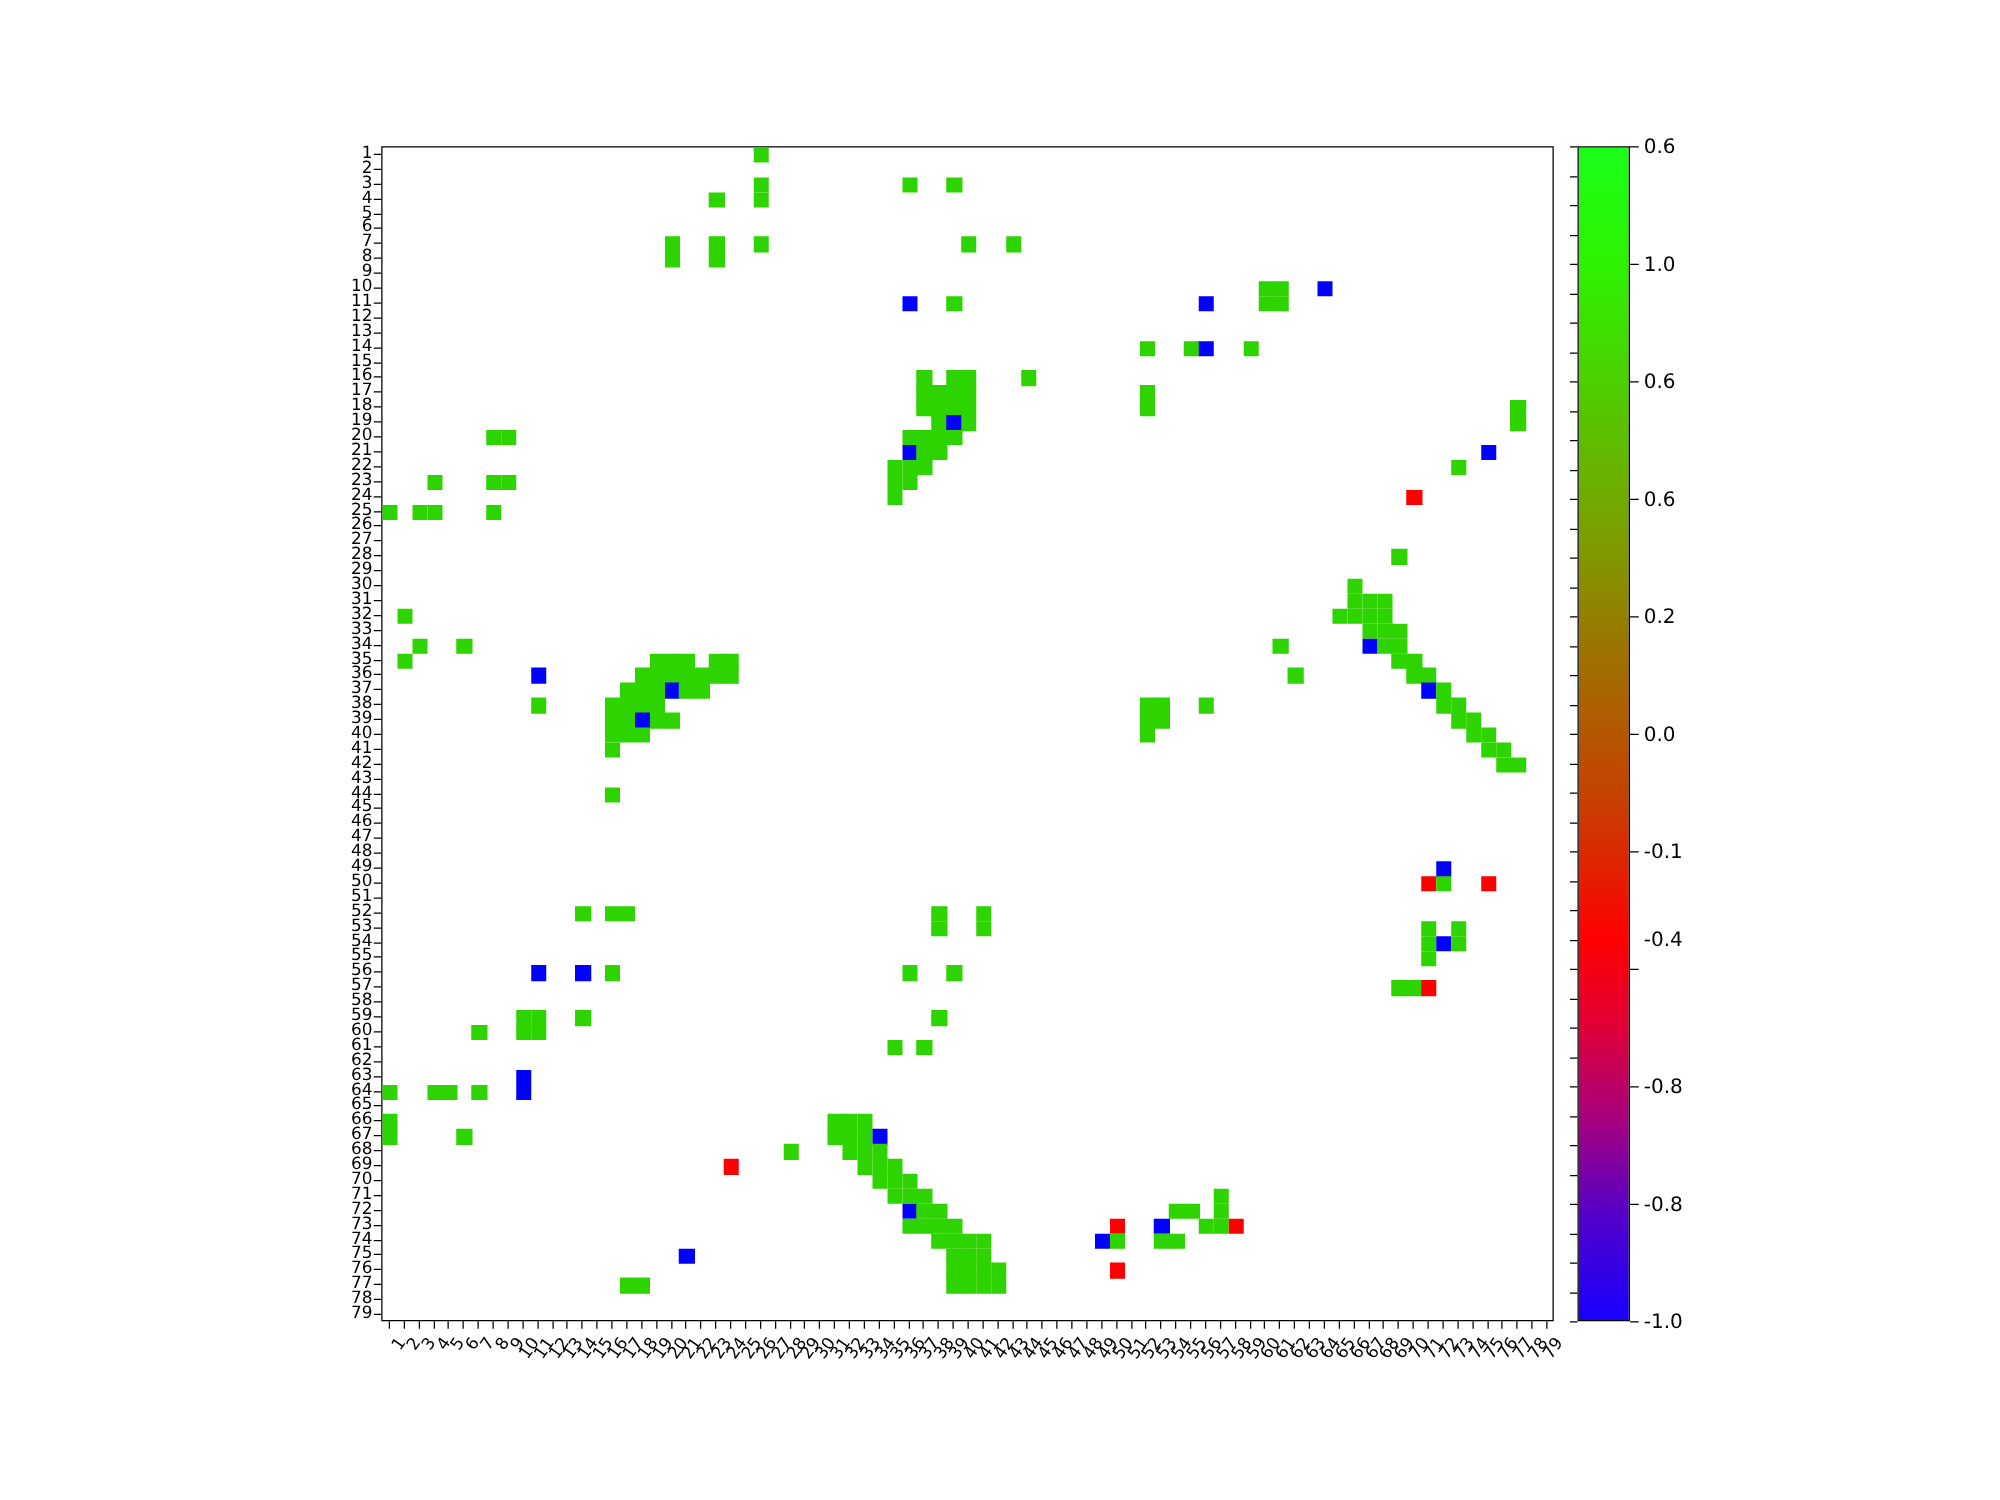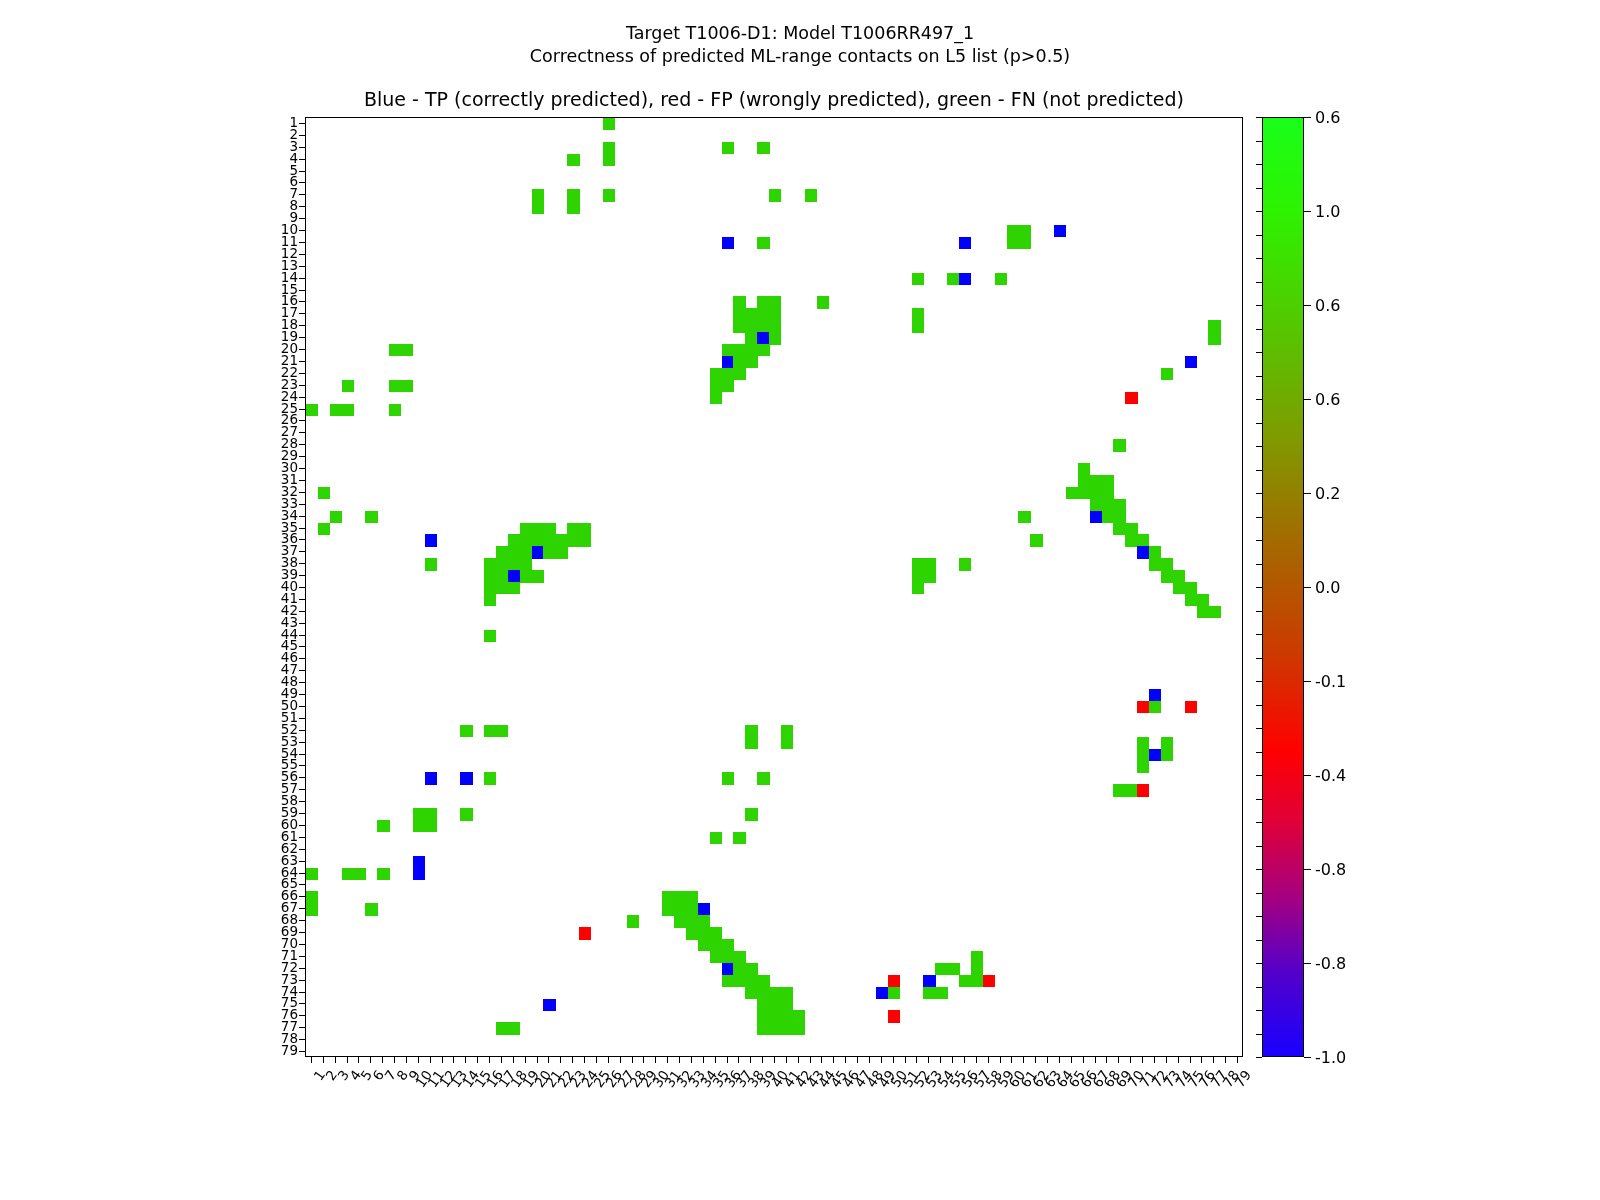--- a/index.html
+++ b/index.html
@@ -34,26 +34,21 @@
           #a6007f 83%,
           #5400c9 91%,
           #1900ff 100%);}
   .cblabel{position:absolute;left:1315px;font-size:16px;color:#000;white-space:nowrap;transform:translateY(-50%);}
 </style>
 </head>
 <body>
 
 <div id="root">
 
-  <div class="title-block">
-    <div class="title-line">Target T1006-D1: Model T1006RR497_1</div>
-    <div class="title-line">Correctness of predicted ML-range contacts on L5 list (p&gt;0.5)</div>
-  </div>
-
-  <div class="axes-title">Blue - TP (correctly predicted), red - FP (wrongly predicted), green - FN (not predicted)</div>
+
 
   <div id="plot">
     <div id="cells">
         <div class="cell" style="left: 296.835px; top: 0px; width: 12.3734px; height: 12.3987px; background: rgb(46, 212, 0);"></div>
         <div class="cell" style="left: 296.835px; top: 23.7975px; width: 12.3734px; height: 12.3987px; background: rgb(46, 212, 0);"></div>
         <div class="cell" style="left: 415.57px; top: 23.7975px; width: 12.3734px; height: 12.3987px; background: rgb(46, 212, 0);"></div>
         <div class="cell" style="left: 451.19px; top: 23.7975px; width: 12.3734px; height: 12.3987px; background: rgb(46, 212, 0);"></div>
         <div class="cell" style="left: 261.215px; top: 35.6962px; width: 12.3734px; height: 12.3987px; background: rgb(46, 212, 0);"></div>
         <div class="cell" style="left: 296.835px; top: 35.6962px; width: 12.3734px; height: 12.3987px; background: rgb(46, 212, 0);"></div>
         <div class="cell" style="left: 225.595px; top: 71.3924px; width: 12.3734px; height: 12.3987px; background: rgb(46, 212, 0);"></div>
@@ -637,21 +632,21 @@
       <div class="cblabel" style="top: 305px;">0.6</div>
       <div style="position: absolute; left: 1304px; top: 399px; width: 7px; border-top: 1.2px solid rgb(0, 0, 0);"></div>
       <div class="cblabel" style="top: 399px;">0.6</div>
       <div style="position: absolute; left: 1304px; top: 493px; width: 7px; border-top: 1.2px solid rgb(0, 0, 0);"></div>
       <div class="cblabel" style="top: 493px;">0.2</div>
       <div style="position: absolute; left: 1304px; top: 587px; width: 7px; border-top: 1.2px solid rgb(0, 0, 0);"></div>
       <div class="cblabel" style="top: 587px;">0.0</div>
       <div style="position: absolute; left: 1304px; top: 681px; width: 7px; border-top: 1.2px solid rgb(0, 0, 0);"></div>
       <div class="cblabel" style="top: 681px;">-0.1</div>
       <div style="position: absolute; left: 1304px; top: 775px; width: 7px; border-top: 1.2px solid rgb(0, 0, 0);"></div>
-      <div class="cblabel" style="top: 775px;">-0.4</div>
+      <div class="cblabel" style="top: 751px;">-0.4</div>
       <div style="position: absolute; left: 1304px; top: 869px; width: 7px; border-top: 1.2px solid rgb(0, 0, 0);"></div>
       <div class="cblabel" style="top: 869px;">-0.8</div>
       <div style="position: absolute; left: 1304px; top: 963px; width: 7px; border-top: 1.2px solid rgb(0, 0, 0);"></div>
       <div class="cblabel" style="top: 963px;">-0.8</div>
       <div style="position: absolute; left: 1304px; top: 1057px; width: 7px; border-top: 1.2px solid rgb(0, 0, 0);"></div>
       <div class="cblabel" style="top: 1057px;">-1.0</div>
       <div style="position: absolute; left: 1256px; top: 117px; width: 6px; border-top: 1px solid rgb(0, 0, 0);"></div>
       <div style="position: absolute; left: 1256px; top: 140.5px; width: 6px; border-top: 1px solid rgb(0, 0, 0);"></div>
       <div style="position: absolute; left: 1256px; top: 164px; width: 6px; border-top: 1px solid rgb(0, 0, 0);"></div>
       <div style="position: absolute; left: 1256px; top: 187.5px; width: 6px; border-top: 1px solid rgb(0, 0, 0);"></div>

